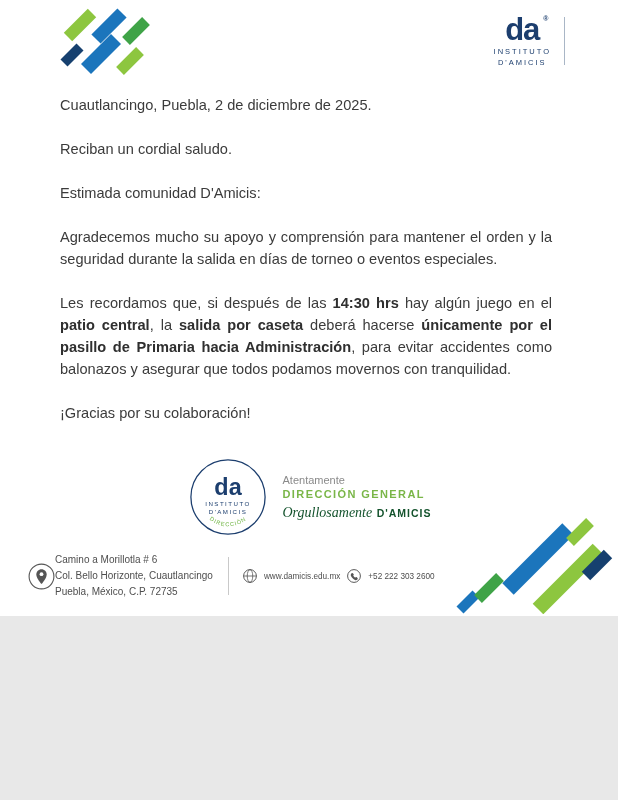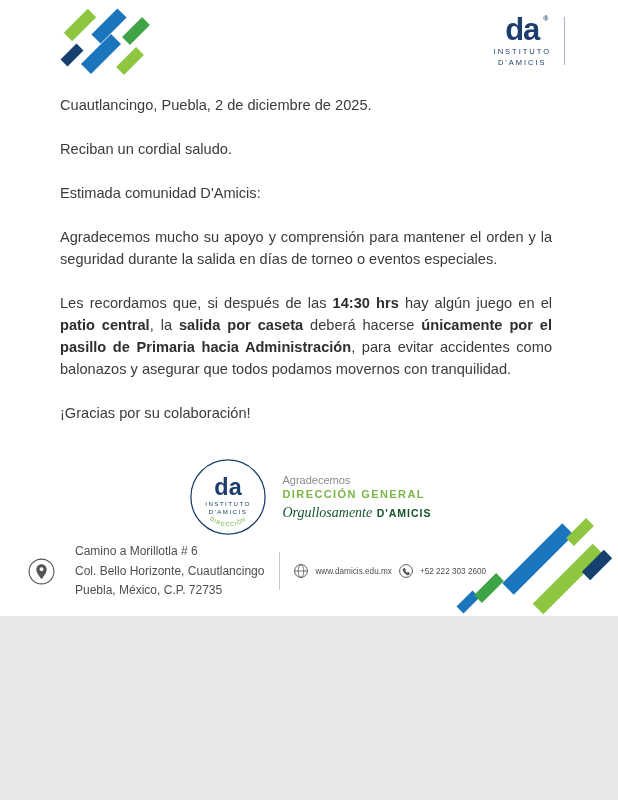--- a/index.html
+++ b/index.html
@@ -47,21 +47,21 @@
   .sig-text { display:flex; flex-direction:column; gap:2px; }
   .sig-atent { font-size:11px; color:#8a8a8a; }
   .sig-name { font-size:12.5px; font-weight:bold; color:#3b3b3b; }
   .sig-role { font-size:11px; font-weight:bold; color:#7AB648; letter-spacing:1.4px; }
   .sig-tagline { color:#14532d; margin-top:1px; }
   .sig-script { font-family:"Liberation Serif", serif; font-style:italic; font-size:14px; }
   .sig-brand { font-size:10.5px; font-weight:bold; letter-spacing:1px; }
 
   
   .footer { position:absolute; left:28px; bottom:16px; display:flex; align-items:center; }
-  .addr { margin-left:20px; font-size:12px; color:#4e4e4e; line-height:1.6; }
+  .addr { margin-left:0; font-size:10px; color:#4e4e4e; line-height:1.6; }
   .fdiv { width:1px; height:38px; background:#c9c9c9; margin:0 13px 0 15px; }
   .contact { display:flex; flex-direction:row; gap:6px; }
   .crow { display:flex; align-items:center; gap:6px; font-size:8.2px; color:#4e4e4e; }
   .cicon, .pin-icon { flex:0 0 auto; }
 </style>
 </head>
 <body>
 
 <div class="page">
 
@@ -98,21 +98,21 @@
   <div class="signature">
     <svg class="stamp" viewBox="0 0 84 84">
       <circle class="stamp-ring" cx="42" cy="42" r="38"></circle>
       <text class="stamp-da" x="42" y="40">da</text>
       <text class="stamp-sub" x="42" y="51">INSTITUTO</text>
       <text class="stamp-sub" x="42" y="59">D'AMICIS</text>
       <path id="stampArc" d="M 12 42 A 30 30 0 0 0 72 42" fill="none"></path>
       <text class="stamp-arc"><textPath href="#stampArc" startOffset="50%">DIRECCIÓN</textPath></text>
     </svg>
     <div class="sig-text">
-      <div class="sig-atent">Agradecemos</div>
+      <div class="sig-atent">Atentamente</div>
       <div class="sig-role">DIRECCIÓN GENERAL</div>
       <div class="sig-tagline">
         <span class="sig-script">Orgullosamente</span>
         <span class="sig-brand">D'AMICIS</span>
       </div>
     </div>
   </div>
 
   <div class="footer">
     <svg class="pin-icon" width="27" height="27" viewBox="0 0 27 27">

